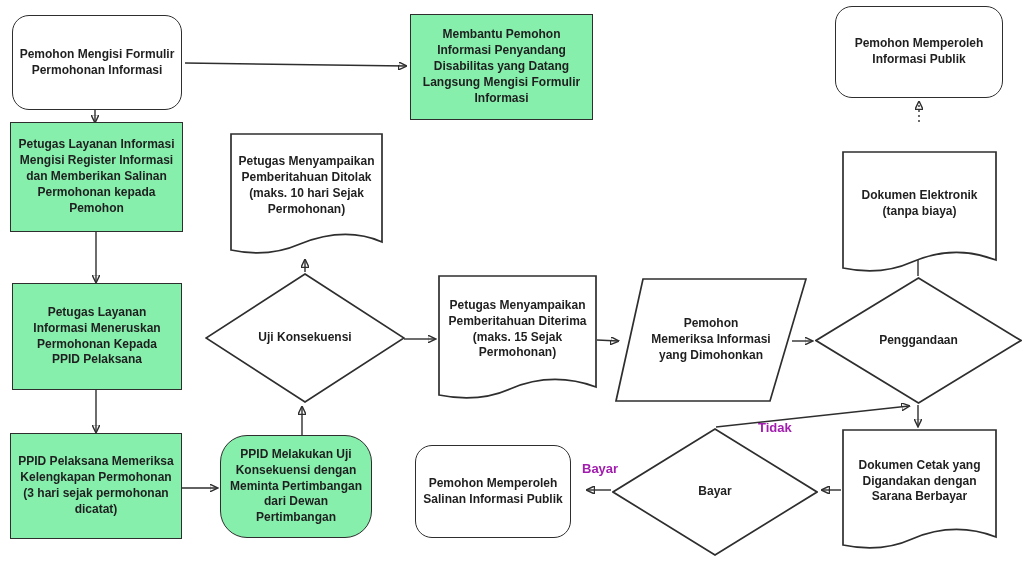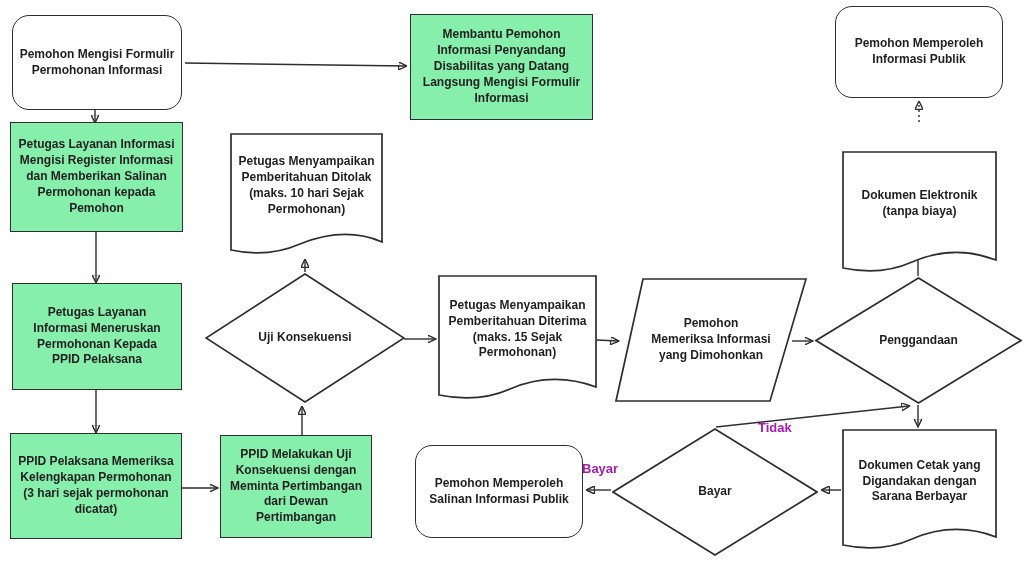--- a/index.html
+++ b/index.html
@@ -87,21 +87,21 @@
     <span class="label">Petugas Menyampaikan Pemberitahuan Ditolak (maks. 10 hari Sejak Permohonan)</span>
   </div>
 
   <div class="node" style="left:205px;top:273px;width:200px;height:130px;">
     <svg class="shape" viewBox="0 0 200 130" preserveAspectRatio="none">
       <polygon points="100,1 199,65 100,129 1,65"></polygon>
     </svg>
     <span class="label" style="width:110px;">Uji Konsekuensi</span>
   </div>
 
-  <div class="node rect" style="left:220px;top:435px;width:152px;height:103px;">
+  <div class="node rect" style="left:220px;top:435px;width:152px;height:103px;border-radius:27px;">
     <span class="label">PPID Melakukan Uji Konsekuensi dengan Meminta Pertimbangan dari Dewan Pertimbangan</span>
   </div>
 
   <div class="node doc" style="left:438px;top:275px;width:159px;height:127px;">
     <svg class="shape" viewBox="0 0 159 127" preserveAspectRatio="none">
       <path d="M1,1 L158,1 L158,112 Q114,96 72,114 Q40,128 1,120 Z"></path>
     </svg>
     <span class="label">Petugas Menyampaikan Pemberitahuan Diterima (maks. 15 Sejak Permohonan)</span>
   </div>
 
@@ -137,17 +137,17 @@
     <span class="label">Dokumen Cetak yang Digandakan dengan Sarana Berbayar</span>
   </div>
 
   <div class="node" style="left:612px;top:428px;width:206px;height:128px;">
     <svg class="shape" viewBox="0 0 206 128" preserveAspectRatio="none">
       <polygon points="103,1 205,64 103,127 1,64"></polygon>
     </svg>
     <span class="label">Bayar</span>
   </div>
 
-  <div class="node rounded" style="left:415px;top:445px;width:168px;height:93px;">
+  <div class="node rounded" style="left:415px;top:445px;width:156px;height:93px;">
     <span class="label">Pemohon Memperoleh Salinan Informasi Publik</span>
   </div>
 
 </div>
 
 </body></html>

